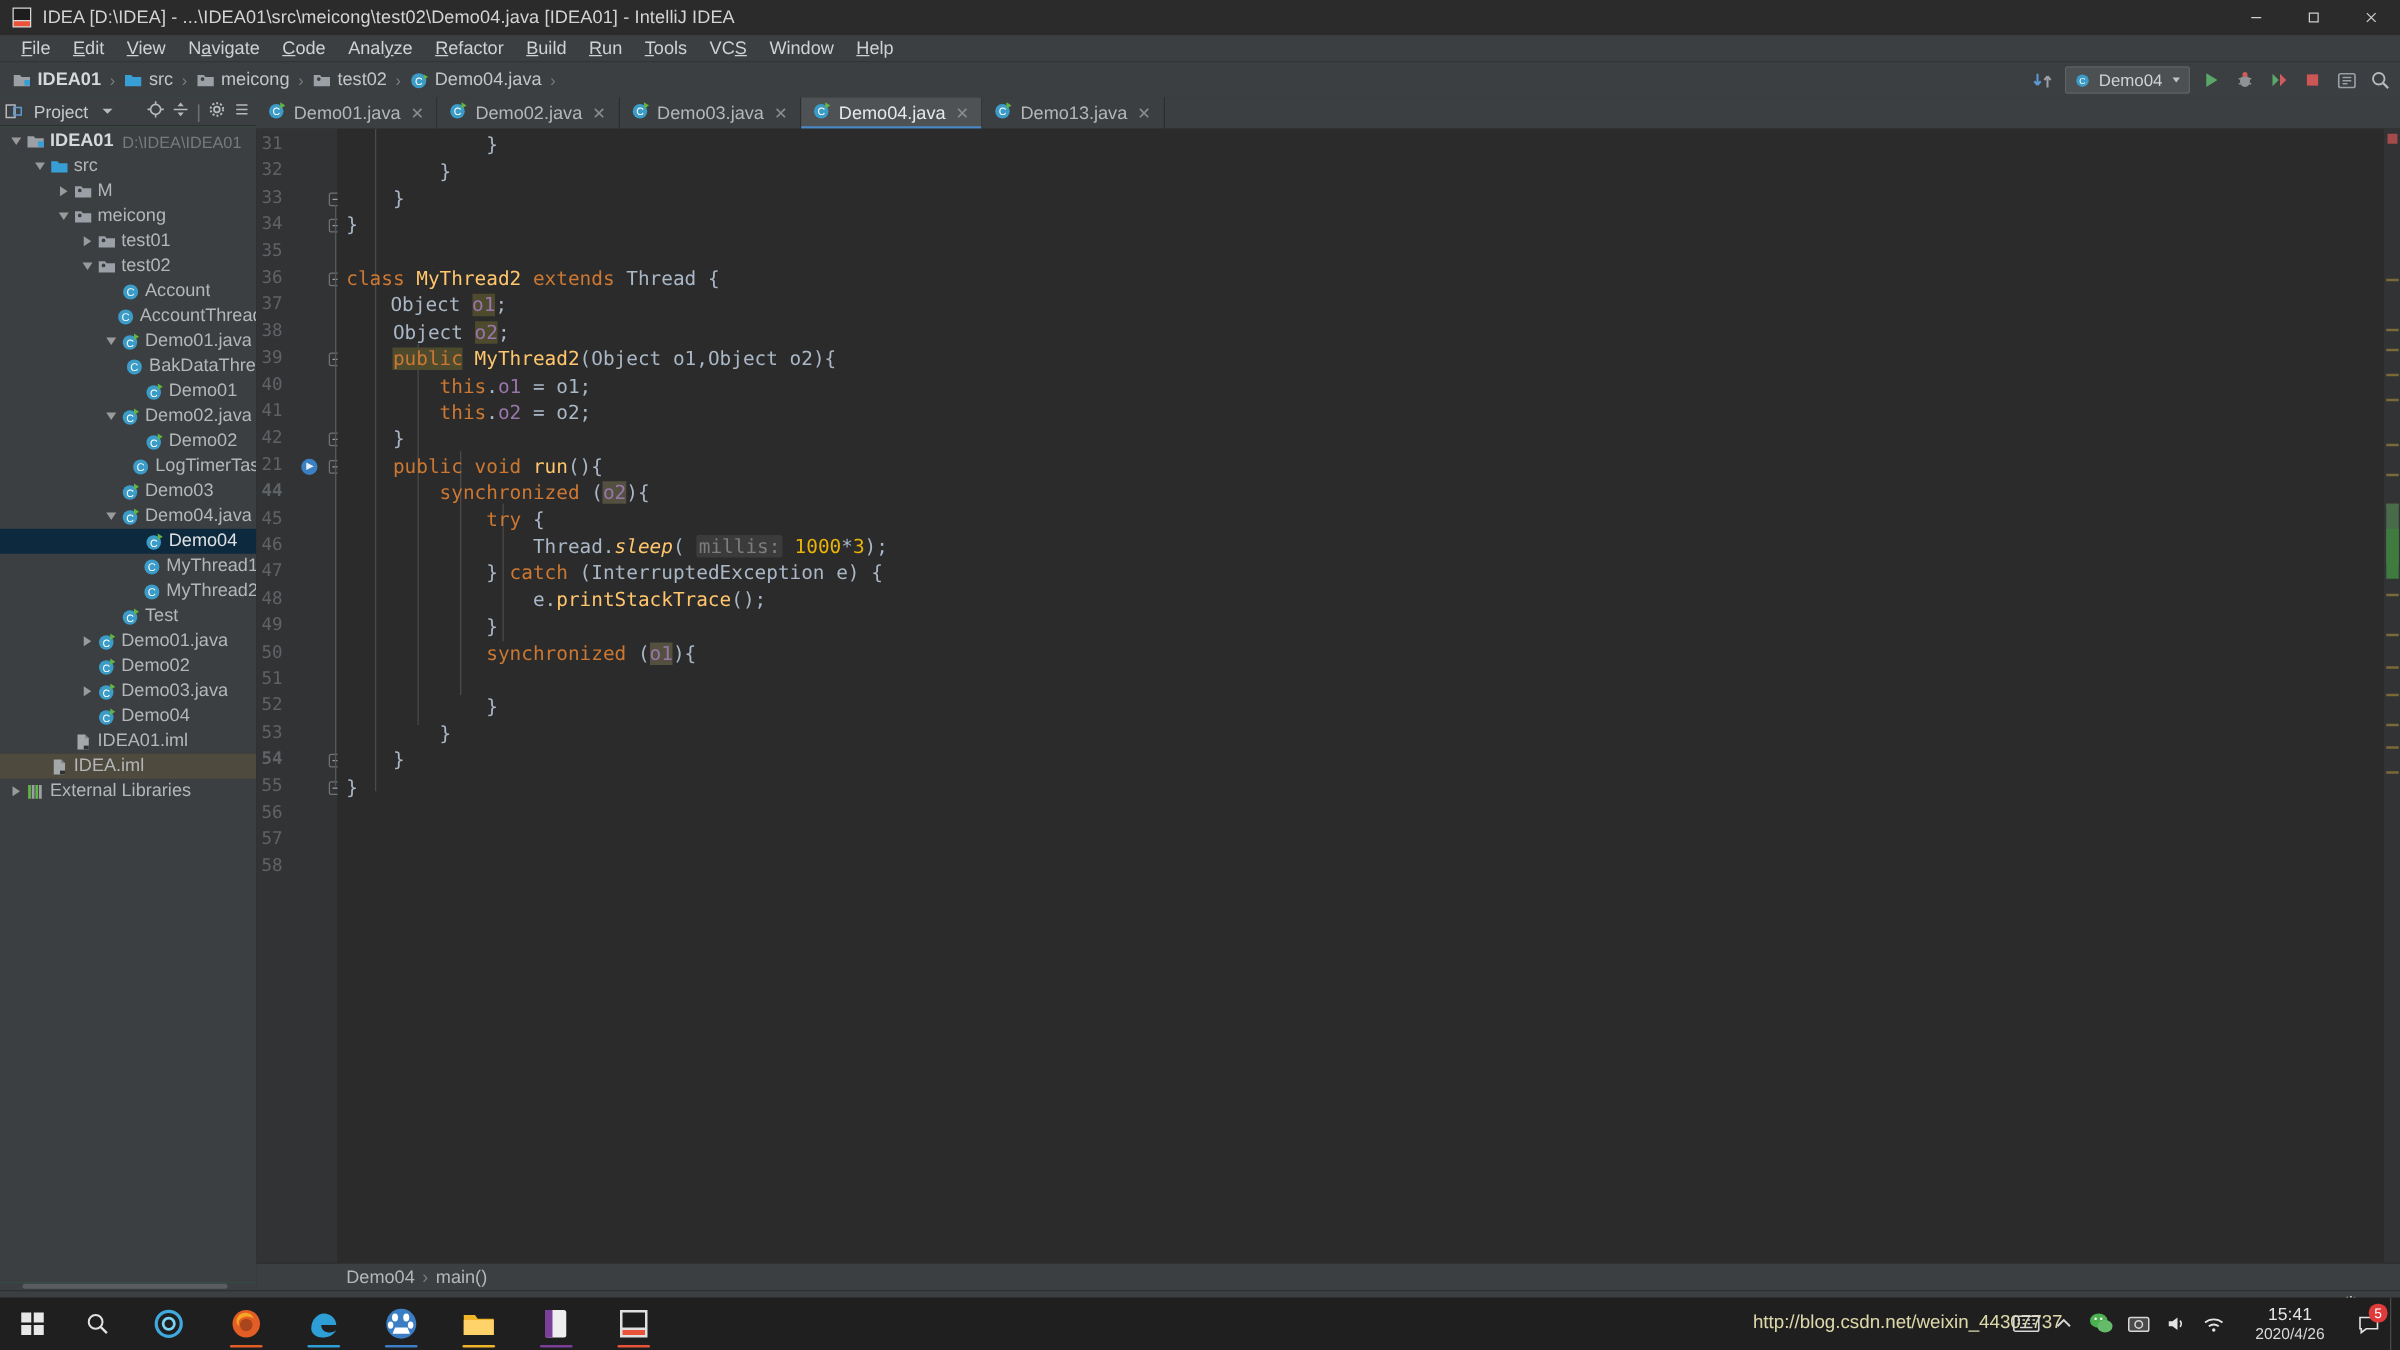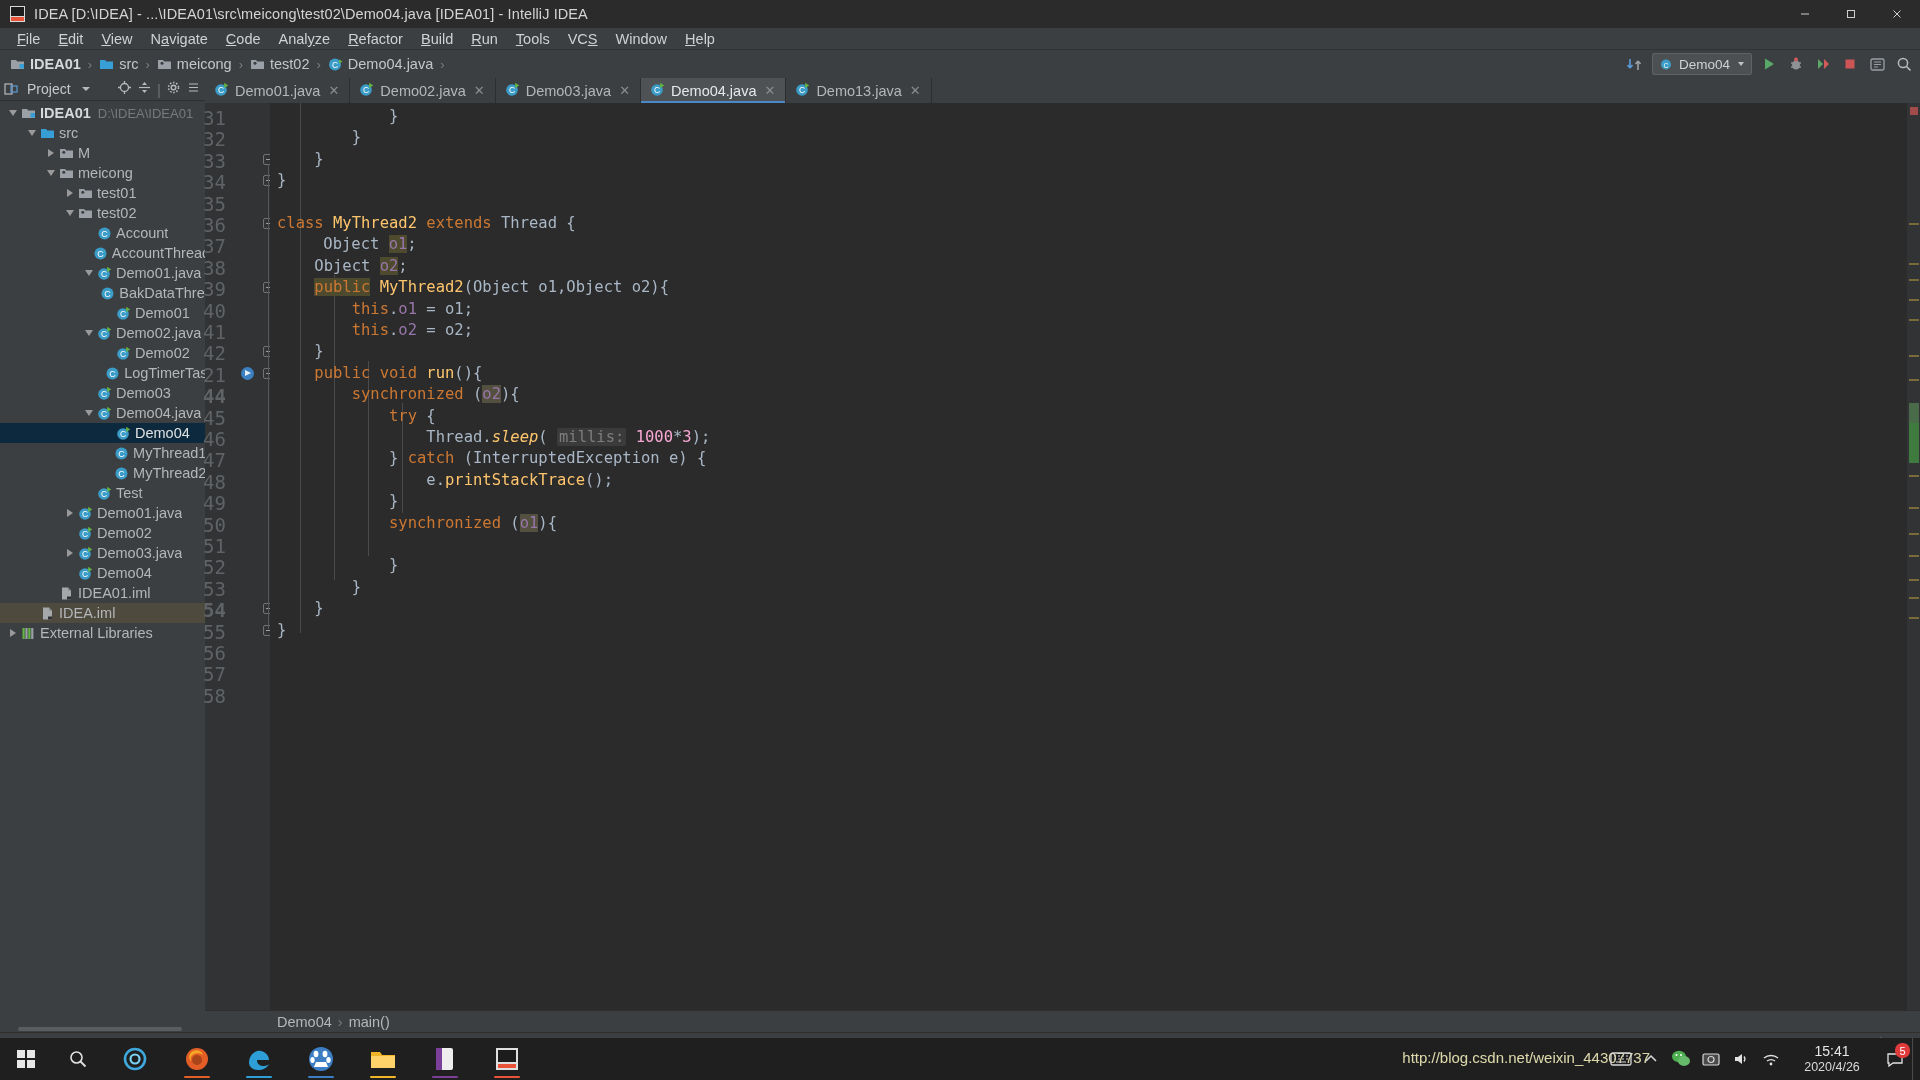--- a/index.html
+++ b/index.html
@@ -82,38 +82,38 @@
     color:#b4b7b9; border-right:1px solid #2e2e2e; position:relative; background:#3c3f41;
   }
   .tab.active { background:#4e5254; color:#e6e8e9; }
   .tab.active:after { content:""; position:absolute; left:0; right:0; bottom:0; height:2px; background:#4a88c7; }
   .tab .x { color:#8a8d8f; font-size:13px; margin-left:2px; }
 
   
   .code-wrap { flex:1 1 auto; display:flex; min-height:0; position:relative; background:#2b2b2b; }
   .gutter { width:65px; flex:0 0 65px; background:#313335; position:relative; }
   .gutter .num {
-    position:absolute; right:44px; font-family:"DejaVu Sans Mono", monospace; font-size:19px;
+    position:absolute; right:44px; font-family:"DejaVu Sans Mono", monospace; font-size:14px;
     color:#606366; text-align:right; width:26px;
   }
   .fold { position:absolute; left:58px; width:11px; height:11px; }
   .fold .bx { width:11px; height:11px; border:1px solid #707376; border-radius:2px; background:#313335; position:relative; }
   .fold .bx:before { content:""; position:absolute; left:2px; top:4px; width:5px; height:1px; background:#9a9d9f; }
   .runmark { position:absolute; left:36px; width:13px; height:13px; border-radius:50%; background:#3b80c0; }
   .runmark:after { content:""; position:absolute; left:4px; top:3px; border-left:6px solid #e8f0f6; border-top:3.5px solid transparent; border-bottom:3.5px solid transparent; }
   .code-area { flex:1 1 auto; position:relative; overflow:hidden; background:#2b2b2b; }
   .cline {
     position:absolute; left:0; white-space:pre; font-family:"DejaVu Sans Mono", monospace;
     font-size:15.5px; color:#a9b7c6; letter-spacing:0;
   }
   .k  { color:#cc7832; }
   .fn { color:#ffc66d; }
   .fi { color:#ffc66d; font-style:italic; }
   .fld{ color:#9876aa; }
-  .num2 { color:#f9a8d4; }
+  .num2 { color:#eab308; }
   .hl { background:#4e4a2e; }
   .hl2 { background:#53503f; }
   .hint { background:#3b3b3b; color:#7d7d7d; border-radius:2px; padding:0 2px; font-style:normal; }
   .vsep { position:absolute; width:1px; background:#4b4b4b; }
 
   
   .markerbar { width:13px; flex:0 0 13px; background:#313335; position:relative; }
   .markerbar .mk { position:absolute; right:1px; width:10px; height:2px; }
   .markerbar .big { position:absolute; right:1px; width:10px; }
   .err-sq { position:absolute; right:2px; top:4px; width:8px; height:8px; background:#a34b4b; }
@@ -776,21 +776,21 @@
           <div class="vsep" style="left:30px;  top:0;   height:530px;"></div>
           <div class="vsep" style="left:64px;  top:172px;height:305px;"></div>
           <div class="vsep" style="left:98px;  top:258px;height:195px;"></div>
           <div class="vsep" style="left:132px; top:300px;height:110px;"></div>
         <div class="cline" style="top: 4px; left: 7px;">            }</div>
             <div class="cline" style="top: 25.4px; left: 7px;">        }</div>
             <div class="cline" style="top: 46.8px; left: 7px;">    }</div>
             <div class="cline" style="top: 68.2px; left: 7px;">}</div>
             <div class="cline" style="top: 89.6px; left: 7px;"></div>
             <div class="cline" style="top: 111px; left: 7px;"><span class="k">class</span> <span class="fn">MyThread2</span> <span class="k">extends</span> Thread {</div>
-            <div class="cline" style="top: 132.4px; left: 16px;">    Object <span class="fld hl">o1</span>;</div>
+            <div class="cline" style="top: 132.4px; left: 5px;">    Object <span class="fld hl">o1</span>;</div>
             <div class="cline" style="top: 153.8px; left: 7px;">    Object <span class="fld hl">o2</span>;</div>
             <div class="cline" style="top: 175.2px; left: 7px;">    <span class="k hl">public</span> <span class="fn">MyThread2</span>(Object o1,Object o2){</div>
             <div class="cline" style="top: 196.6px; left: 7px;">        <span class="k">this</span>.<span class="fld">o1</span> = o1;</div>
             <div class="cline" style="top: 218px; left: 7px;">        <span class="k">this</span>.<span class="fld">o2</span> = o2;</div>
             <div class="cline" style="top: 239.4px; left: 7px;">    }</div>
             <div class="cline" style="top: 260.8px; left: 7px;">    <span class="k">public</span> <span class="k">void</span> <span class="fn">run</span>(){</div>
             <div class="cline" style="top: 282.2px; left: 7px;">        <span class="k">synchronized</span> (<span class="fld hl2">o2</span>){</div>
             <div class="cline" style="top: 303.6px; left: 7px;">            <span class="k">try</span> {</div>
             <div class="cline" style="top: 325px; left: 7px;">                Thread.<span class="fi">sleep</span>( <span class="hint">millis:</span> <span class="num2">1000</span>*<span class="num2">3</span>);</div>
             <div class="cline" style="top: 346.4px; left: 7px;">            } <span class="k">catch</span> (InterruptedException e) {</div>

